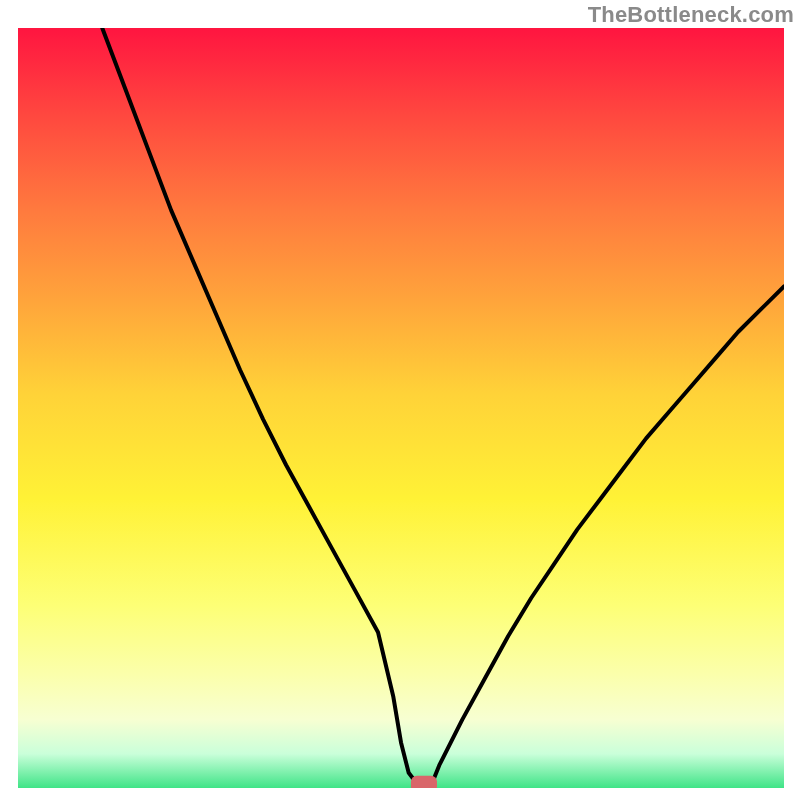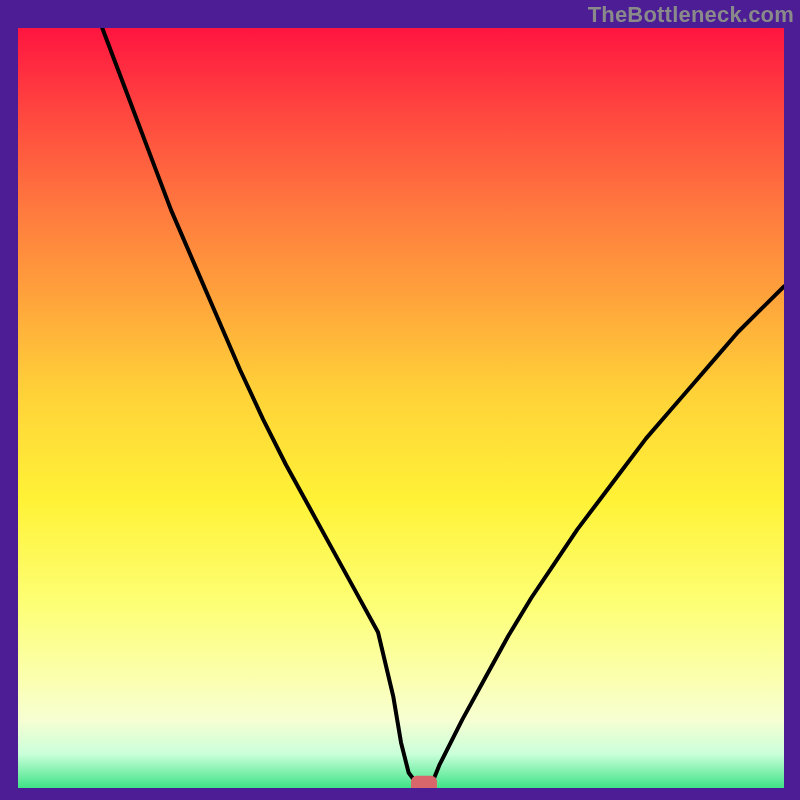--- a/index.html
+++ b/index.html
@@ -8,21 +8,21 @@
     width: 800px;
     height: 800px;
     background: #000;
     font-family: Arial, Helvetica, sans-serif;
     overflow: hidden;
   }
   .wrap {
     position: relative;
     width: 800px;
     height: 800px;
-    background: #4c1d95;
+    background: #ffffff;
   }
   .attrib {
     position: absolute;
     top: 2px;
     right: 6px;
     color: #8a8a8a;
     font-size: 22px;
     font-weight: 600;
     letter-spacing: 0.2px;
     z-index: 10;

